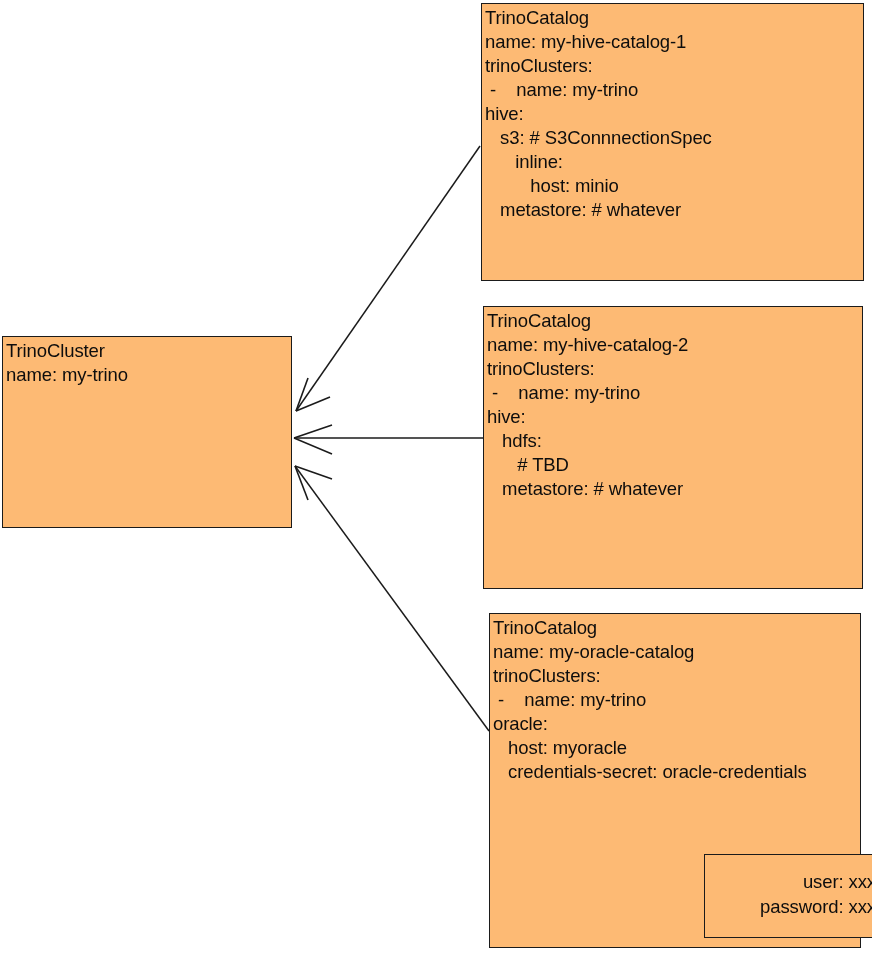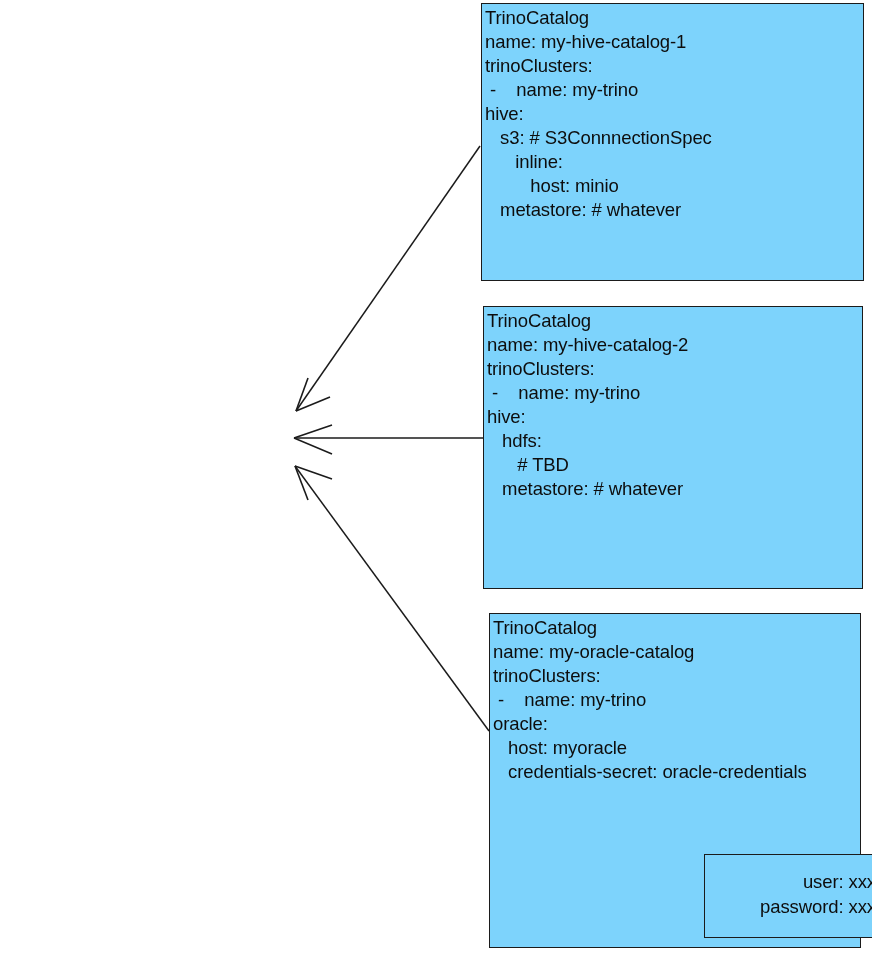--- a/index.html
+++ b/index.html
@@ -21,21 +21,21 @@
     left: 0;
     top: 0;
     width: 872px;
     height: 954px;
     pointer-events: none;
   }
   .node {
     position: absolute;
     box-sizing: border-box;
     border: 1.6px solid #1b1b1b;
-    background: #7dd3fc;
+    background: #fdba74;
   }
   .node-text {
     position: absolute;
     left: 3px;
     top: 2px;
     right: 2px;
     font-size: 18.5px;
     line-height: 24px;
     color: #0d0d0d;
     white-space: pre;
@@ -105,20 +105,24 @@
       <line x1="295" y1="466" x2="308" y2="500" stroke="#1b1b1b" stroke-width="1.6"></line>
     </g>
 
     <g>
       <line x1="757" y1="817" x2="788" y2="855" stroke="#1b1b1b" stroke-width="1.5"></line>
       <line x1="788" y1="855" x2="762" y2="841" stroke="#1b1b1b" stroke-width="1.6"></line>
       <line x1="788" y1="855" x2="780" y2="825" stroke="#1b1b1b" stroke-width="1.6"></line>
     </g>
   </svg>
 
+  <div class="node" id="trino-cluster">
+    <div class="node-text">TrinoCluster
+name: my-trino</div>
+  </div>
 
   <div class="node" id="catalog-hive-1">
     <div class="node-text">TrinoCatalog
 name: my-hive-catalog-1
 trinoClusters:
  -    name: my-trino
 hive:
    s3: # S3ConnnectionSpec
       inline:
          host: minio

